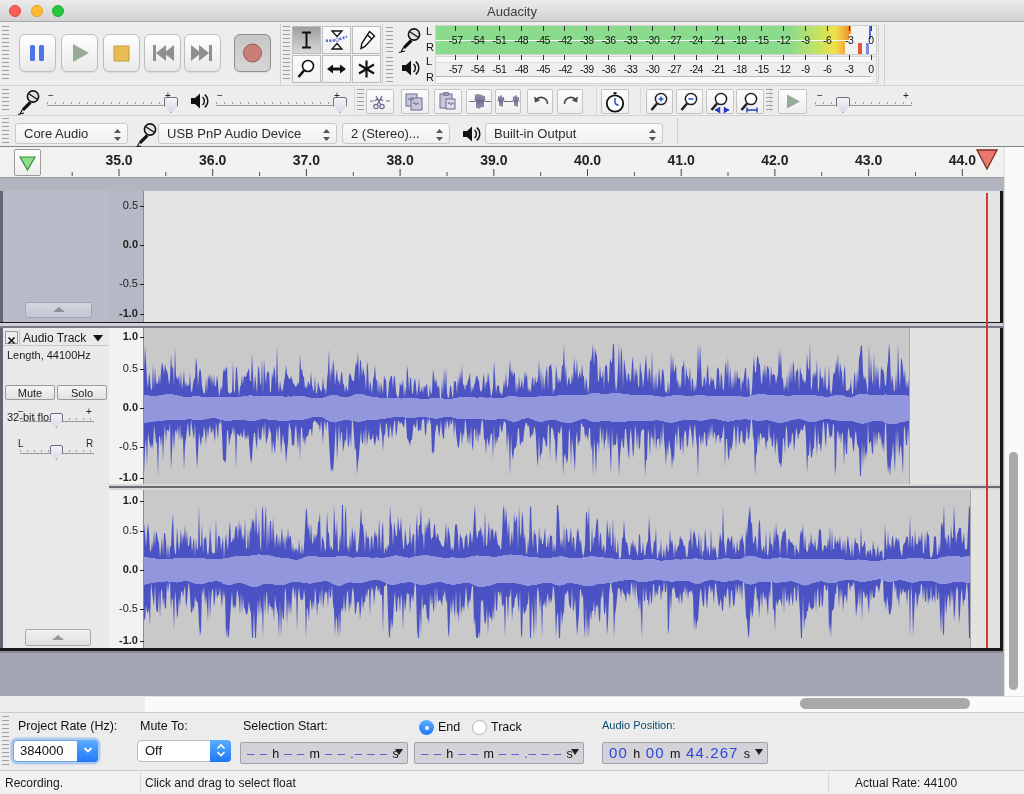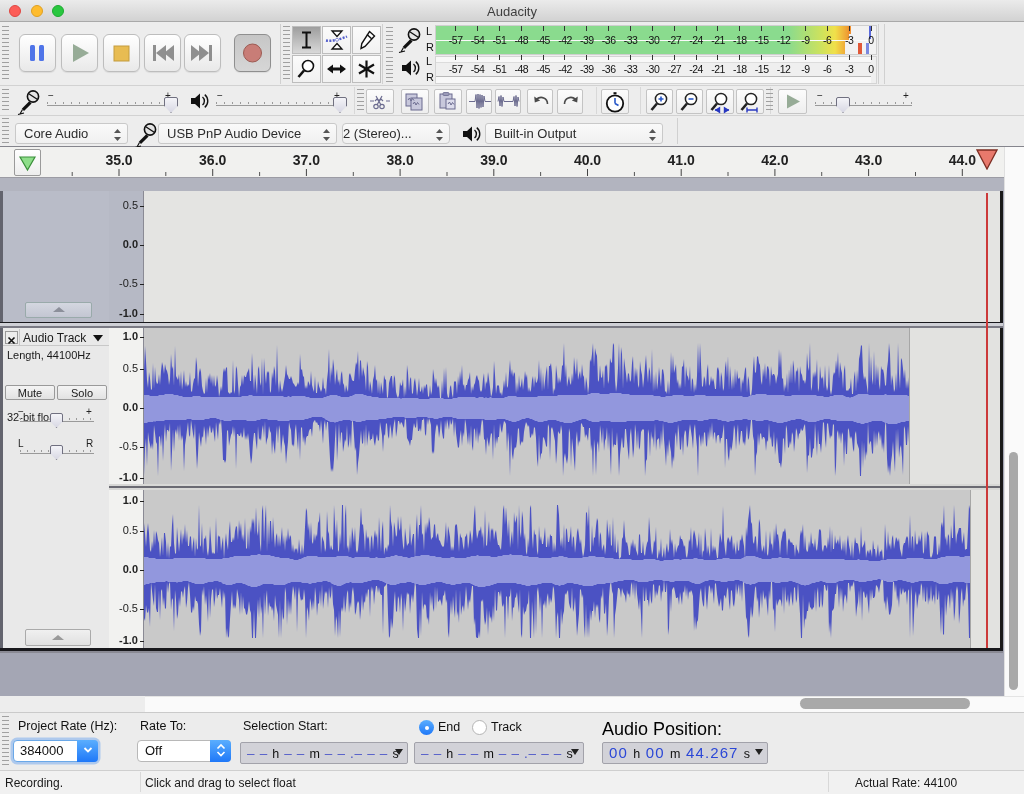--- a/index.html
+++ b/index.html
@@ -337,21 +337,21 @@
 <div style="position:absolute;left:133px;top:121px;width:26px;height:26px;"><svg width="26" height="28" viewBox="0 0 26 28">
       <circle cx="17" cy="8.5" r="5.6" fill="#e4e4e4" stroke="#111" stroke-width="1.6"></circle>
       <line x1="12.4" y1="5.5" x2="21.6" y2="11.5" stroke="#111" stroke-width="1.4"></line>
       <path d="M13.2 13.2 L15.6 15.6 L8 23 L5.8 20.8 Z" fill="#111"></path>
       <path d="M6.5 21.5 L4 26 M2 26.5 L8 25" stroke="#111" stroke-width="1.2" fill="none"></path>
     </svg></div>
 <div style="position:absolute;left:158px;top:123px;width:179px;height:21px;background:linear-gradient(#fafafa,#f0f0f0);border:1px solid #c9c9c9;border-radius:3px;font-size:13px;color:#2c2c2c;line-height:19px;padding-left:8px;white-space:nowrap;overflow:hidden;">USB PnP Audio Device<svg width="11" height="16" style="position:absolute;right:4px;top:3px;">
       <path d="M2 6 L5.5 2 L9 6 Z" fill="#555"></path>
       <path d="M2 10 L5.5 14 L9 10 Z" fill="#555"></path>
     </svg></div>
-<div style="position:absolute;left:342px;top:123px;width:108px;height:21px;background:linear-gradient(#fafafa,#f0f0f0);border:1px solid #c9c9c9;border-radius:4px;font-size:13px;color:#2c2c2c;line-height:19px;white-space:nowrap;overflow:hidden;">2 (Stereo)...<svg width="11" height="16" style="position:absolute;right:4px;top:3px;">
+<div style="position:absolute;left:342px;top:123px;width:108px;height:21px;background:linear-gradient(#fafafa,#f0f0f0);border:1px solid #c9c9c9;border-radius:4px;font-size:13px;color:#2c2c2c;line-height:19px;padding-left:8px;white-space:nowrap;overflow:hidden;">2 (Stereo)...<svg width="11" height="16" style="position:absolute;right:4px;top:3px;">
       <path d="M2 6 L5.5 2 L9 6 Z" fill="#555"></path>
       <path d="M2 10 L5.5 14 L9 10 Z" fill="#555"></path>
     </svg></div>
 <div style="position:absolute;left:460px;top:123px;width:22px;height:22px;"><svg width="22" height="22" viewBox="0 0 22 22">
       <path d="M3 8 L7 8 L12 3.6 L12 18.4 L7 14 L3 14 Z" fill="#111"></path>
       <path d="M14.5 7 A5.2 5.2 0 0 1 14.5 15 M16.8 4.6 A8.4 8.4 0 0 1 16.8 17.4" stroke="#111" stroke-width="1.4" fill="none"></path>
     </svg></div>
 <div style="position:absolute;left:485px;top:123px;width:178px;height:21px;background:linear-gradient(#fafafa,#f0f0f0);border:1px solid #c9c9c9;border-radius:3px;font-size:13px;color:#2c2c2c;line-height:19px;padding-left:8px;white-space:nowrap;overflow:hidden;">Built-in Output<svg width="11" height="16" style="position:absolute;right:4px;top:3px;">
       <path d="M2 6 L5.5 2 L9 6 Z" fill="#555"></path>
       <path d="M2 10 L5.5 14 L9 10 Z" fill="#555"></path>
@@ -513,23 +513,23 @@
     </svg></div>
 <div style="position:absolute;left:986px;top:193px;width:2px;height:455px;background:#cc3a3a;"></div>
 <div style="position:absolute;left:1004px;top:147px;width:20px;height:549px;background:#fafafa;border-left:1px solid #e0e0e0;"></div>
 <div style="position:absolute;left:1009px;top:452px;width:9px;height:238px;background:#a9a9a9;border-radius:4.5px;"></div>
 <div style="position:absolute;left:0px;top:696px;width:1024px;height:16px;background:#fafafa;border-top:1px solid #e4e4e4;"></div>
 <div style="position:absolute;left:0px;top:696px;width:145px;height:16px;background:#ededed;"></div>
 <div style="position:absolute;left:800px;top:698px;width:170px;height:11px;background:#a9a9a9;border-radius:5.5px;"></div>
 <div style="position:absolute;left:0px;top:712px;width:1024px;height:58px;background:#ececec;border-top:1px solid #cacaca;"></div>
 <div class="grip" style="left:2px;top:716px;height:50px;"></div>
 <div style="position:absolute;left:18px;top:719px;font-size:12.5px;color:#111;white-space:nowrap;">Project Rate (Hz):</div>
-<div style="position:absolute;left:140px;top:719px;font-size:12.5px;color:#111;white-space:nowrap;">Rate To:</div>
+<div style="position:absolute;left:140px;top:719px;font-size:12.5px;color:#111;white-space:nowrap;">Mute To:</div>
 <div style="position:absolute;left:243px;top:719px;font-size:12.5px;color:#111;white-space:nowrap;">Selection Start:</div>
-<div style="position:absolute;left:602px;top:719px;font-size:18px;color:#000000;white-space:nowrap;">Audio Position:</div>
+<div style="position:absolute;left:602px;top:719px;font-size:11px;color:#0c4a6e;white-space:nowrap;">Audio Position:</div>
 <div style="position:absolute;left:13px;top:740px;width:85px;height:22px;background:#fff;border:1px solid #6aa8e8;border-radius:4px;box-shadow:0 0 0 2.5px rgba(100,160,240,0.45);"></div>
 <div style="position:absolute;left:20px;top:743px;font-size:13px;color:#111;white-space:nowrap;">384000</div>
 <div style="position:absolute;left:77px;top:740px;width:21px;height:22px;background:linear-gradient(#5aaefe,#1f78f8);border-radius:0 4px 4px 0;text-align:center;"><svg width="12" height="20">
       <path d="M2.5 8 L6 11.5 L9.5 8" stroke="#fff" stroke-width="1.8" fill="none"></path>
     </svg></div>
 <div style="position:absolute;left:137px;top:740px;width:94px;height:22px;background:#fff;border:1px solid #b8b8b8;border-radius:4px;"></div>
 <div style="position:absolute;left:145px;top:743px;font-size:13px;color:#111;white-space:nowrap;">Off</div>
 <div style="position:absolute;left:210px;top:740px;width:21px;height:22px;background:linear-gradient(#5aaefe,#1f78f8);border-radius:0 4px 4px 0;text-align:center;"><svg width="12" height="20">
       <path d="M2.5 8.5 L6 5 L9.5 8.5 M2.5 12 L6 15.5 L9.5 12" stroke="#fff" stroke-width="1.6" fill="none"></path>
     </svg></div>

